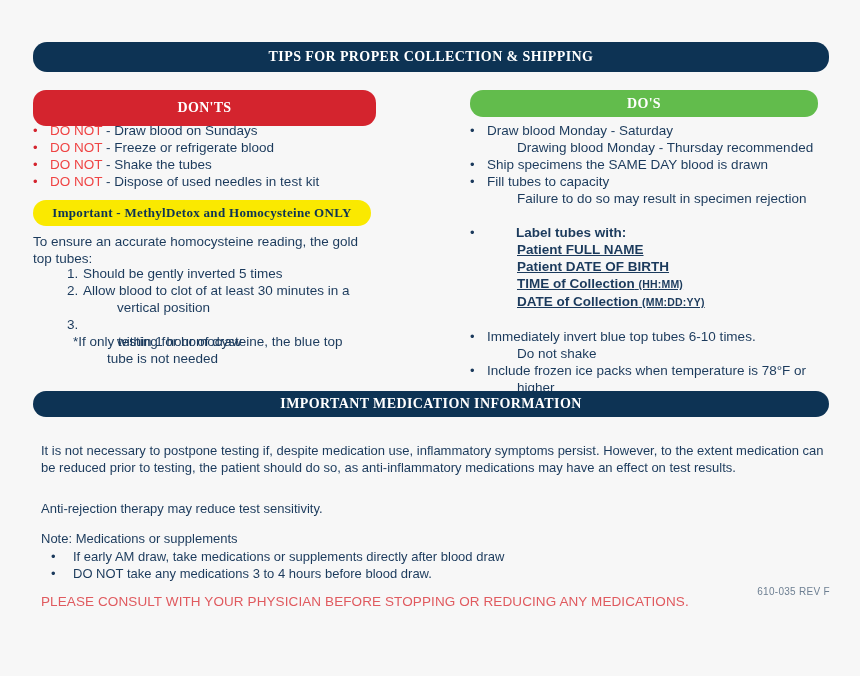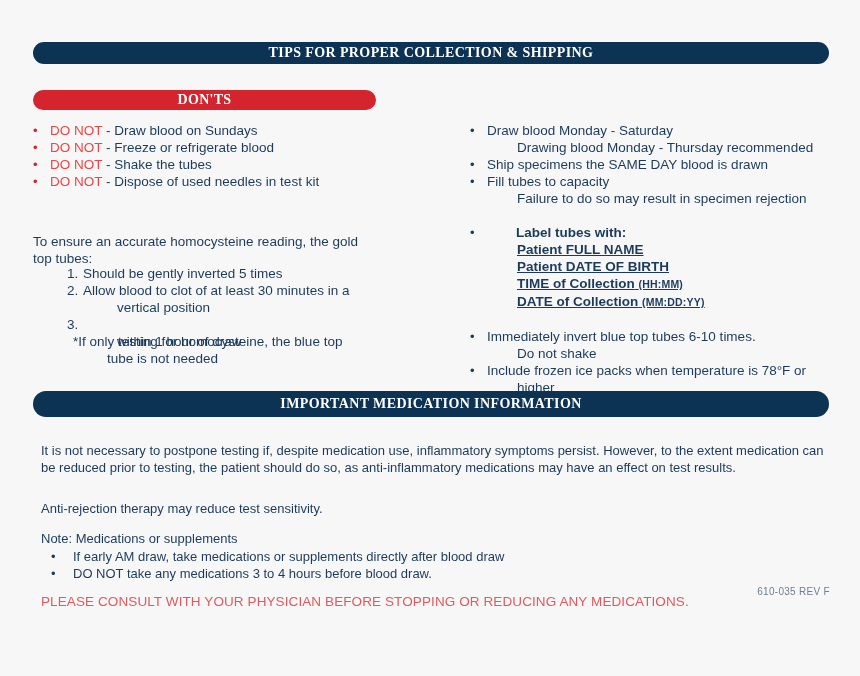--- a/index.html
+++ b/index.html
@@ -33,39 +33,39 @@
     color: #ffffff;
     font-family: "Liberation Serif", serif;
     font-weight: bold;
     font-size: 14px;
     letter-spacing: 0.4px;
     text-align: center;
     display: flex;
     align-items: center;
     justify-content: center;
   }
-  #banner-tips { top: 42px; height: 22px; }
+  #banner-tips { top: 42px; height: 30px; }
   #banner-med  { top: 391px; height: 26px; }
 
   
   .pill {
     position: absolute;
     border-radius: 13px;
     font-family: "Liberation Serif", serif;
     font-weight: bold;
     font-size: 14px;
     text-align: center;
     display: flex;
     align-items: center;
     justify-content: center;
     letter-spacing: 0.3px;
   }
   #pill-donts {
     left: 33px; top: 90px;
-    width: 343px; height: 20px;
+    width: 343px; height: 36px;
     background: #d4242e;
     color: #ffffff;
   }
   #pill-dos {
     left: 470px; top: 90px;
     width: 348px; height: 27px;
     background: #62bc4c;
     color: #ffffff;
   }
   #pill-important {
@@ -215,20 +215,21 @@
       <span class="rowtext"><span class="donot">DO NOT</span><span> - Shake the tubes</span></span>
     </div>
 
     <div class="row">
       <span class="bullet red">•</span>
       <span class="rowtext"><span class="donot">DO NOT</span><span> - Dispose of used needles in test kit</span></span>
     </div>
 
   </div>
 
+  <div class="pill" id="pill-dos">DO'S</div>
 
   <div class="col-right">
 
     <div class="row">
       <span class="bullet navy">•</span>
       <span class="rowtext">Draw blood Monday - Saturday</span>
     </div>
     <div class="sub">Drawing blood Monday - Thursday recommended</div>
 
     <div class="row">
@@ -262,20 +263,21 @@
     <div class="sub">Do not shake</div>
 
     <div class="row">
       <span class="bullet navy">•</span>
       <span class="rowtext">Include frozen ice packs when temperature is 78°F or</span>
     </div>
     <div class="sub">higher</div>
 
   </div>
 
+  <div class="pill" id="pill-important">Important - MethylDetox and Homocysteine ONLY</div>
 
   <div id="homo-intro">
     <div>To ensure an accurate homocysteine reading, the gold</div>
     <div>top tubes:</div>
   </div>
 
   <div id="homo-steps">
     <div class="numrow">
       <span class="num">1.</span>
       <span class="numtext">Should be gently inverted 5 times</span>

